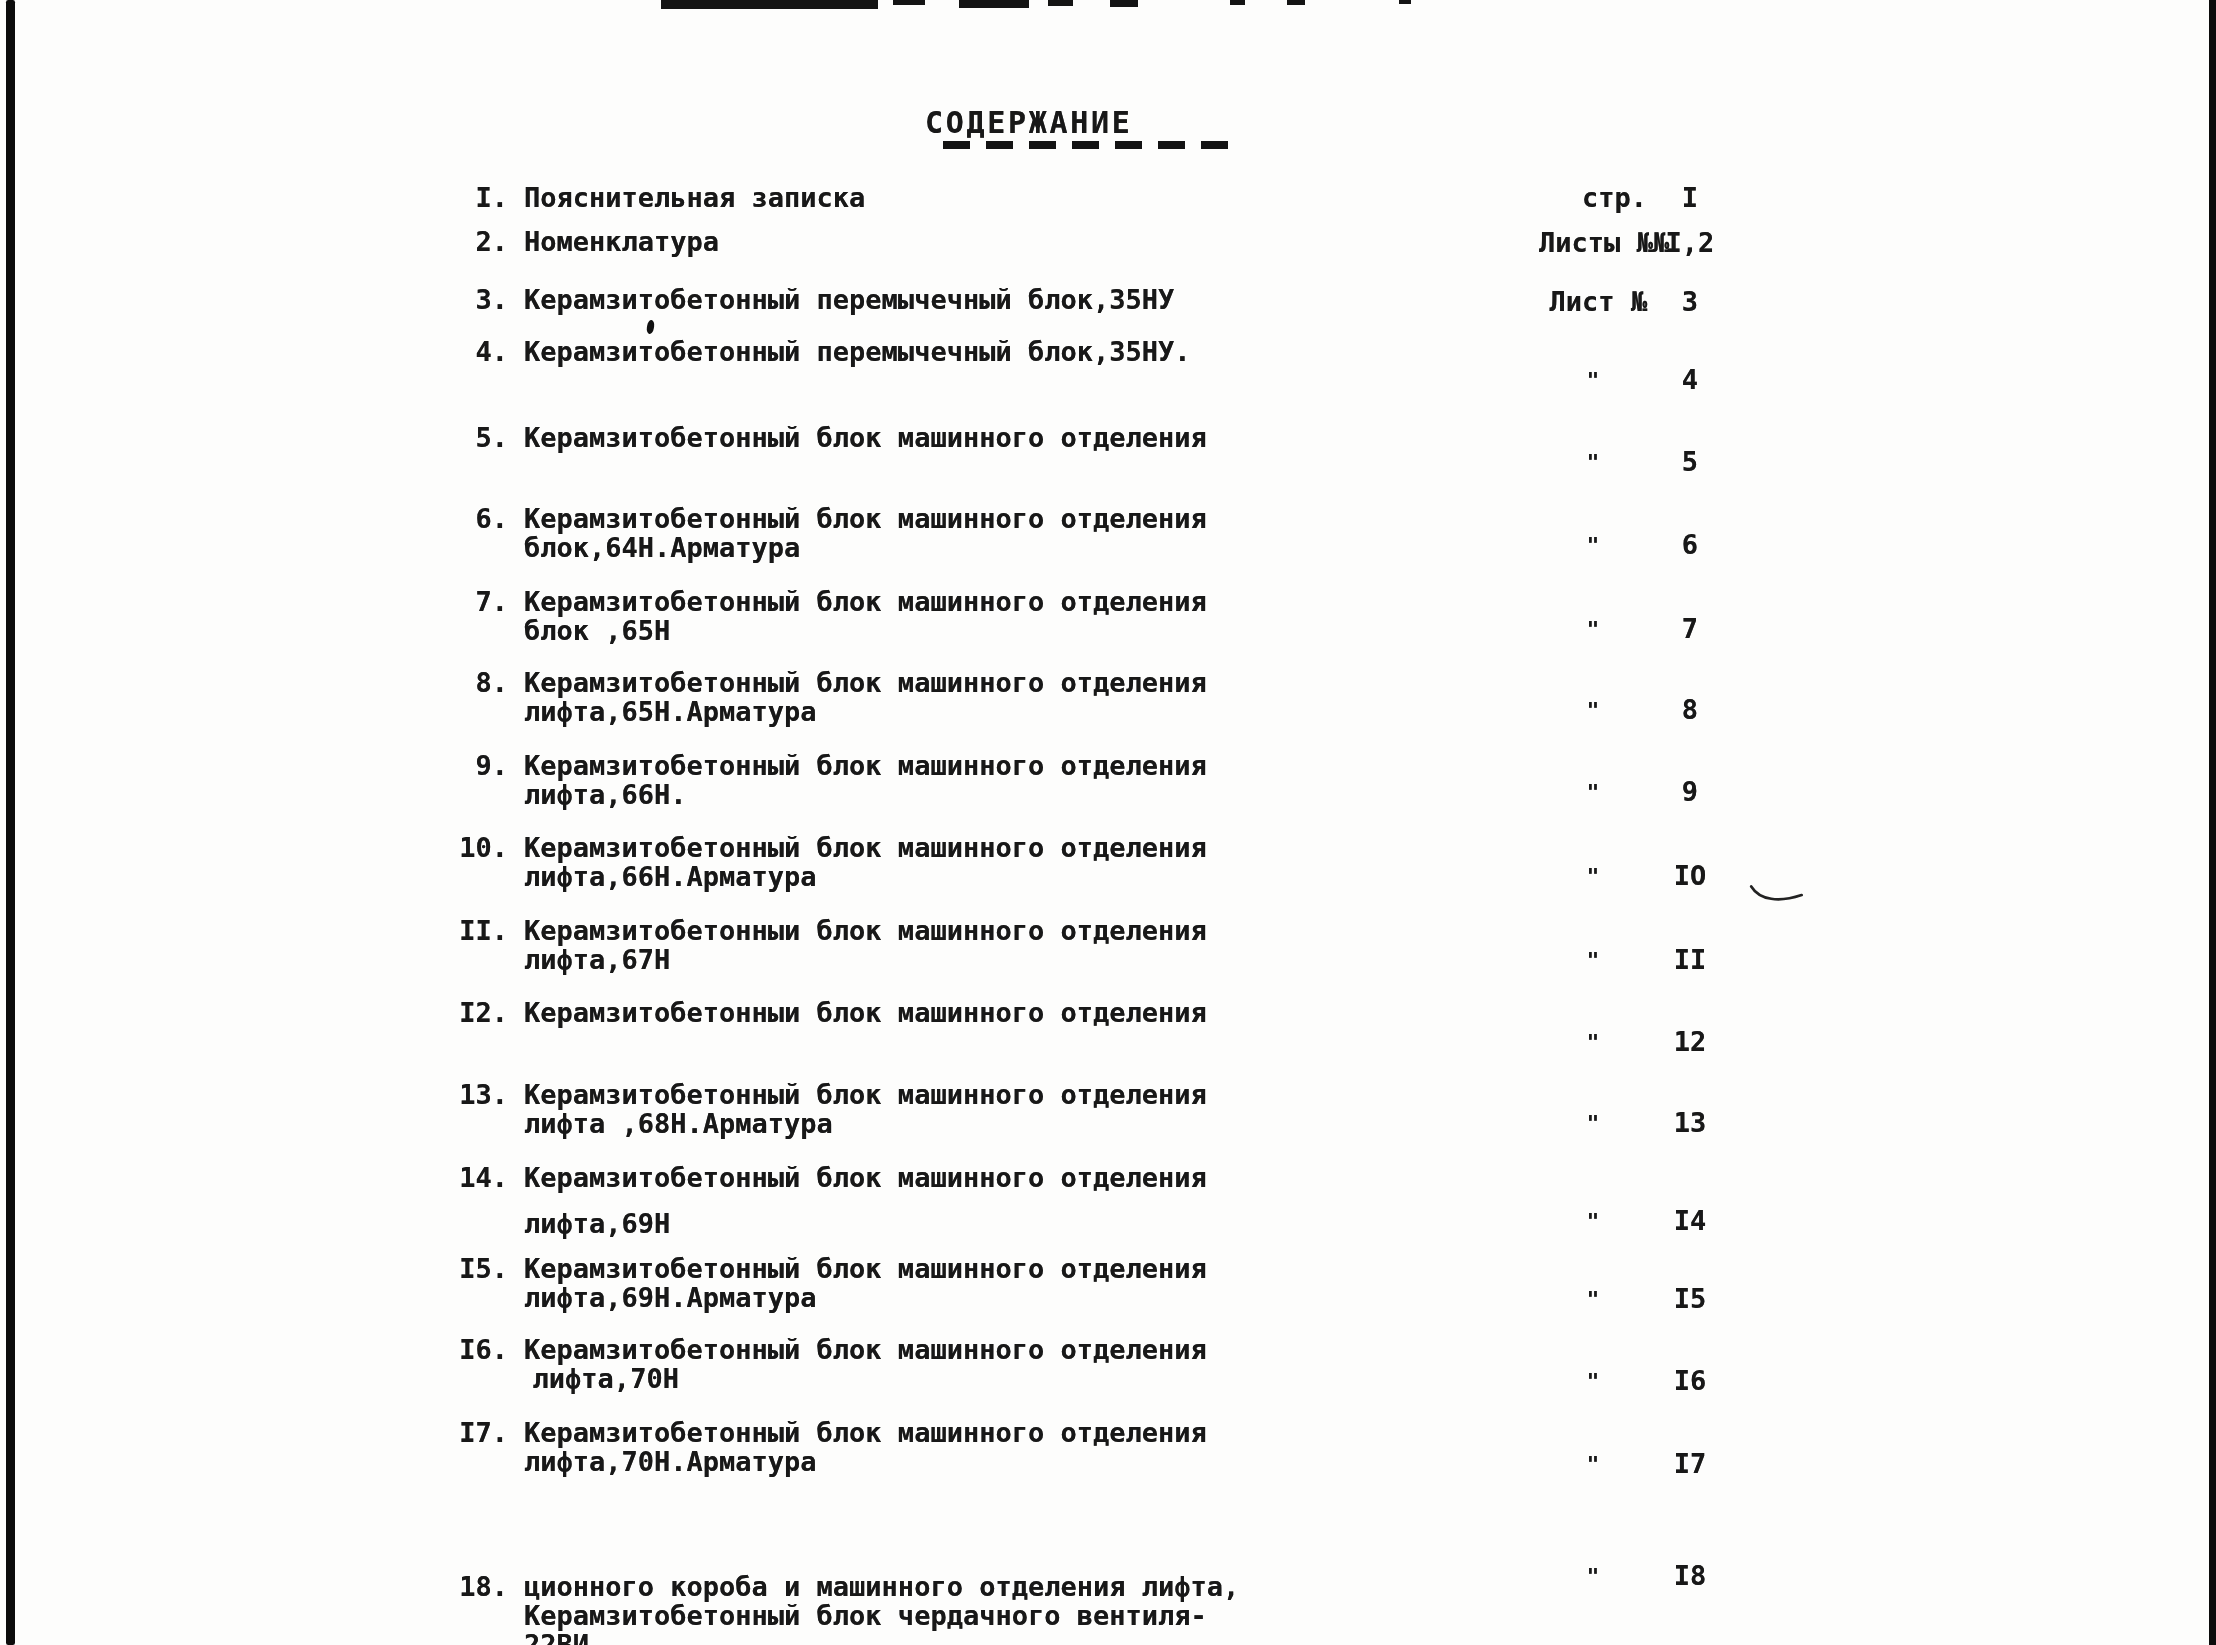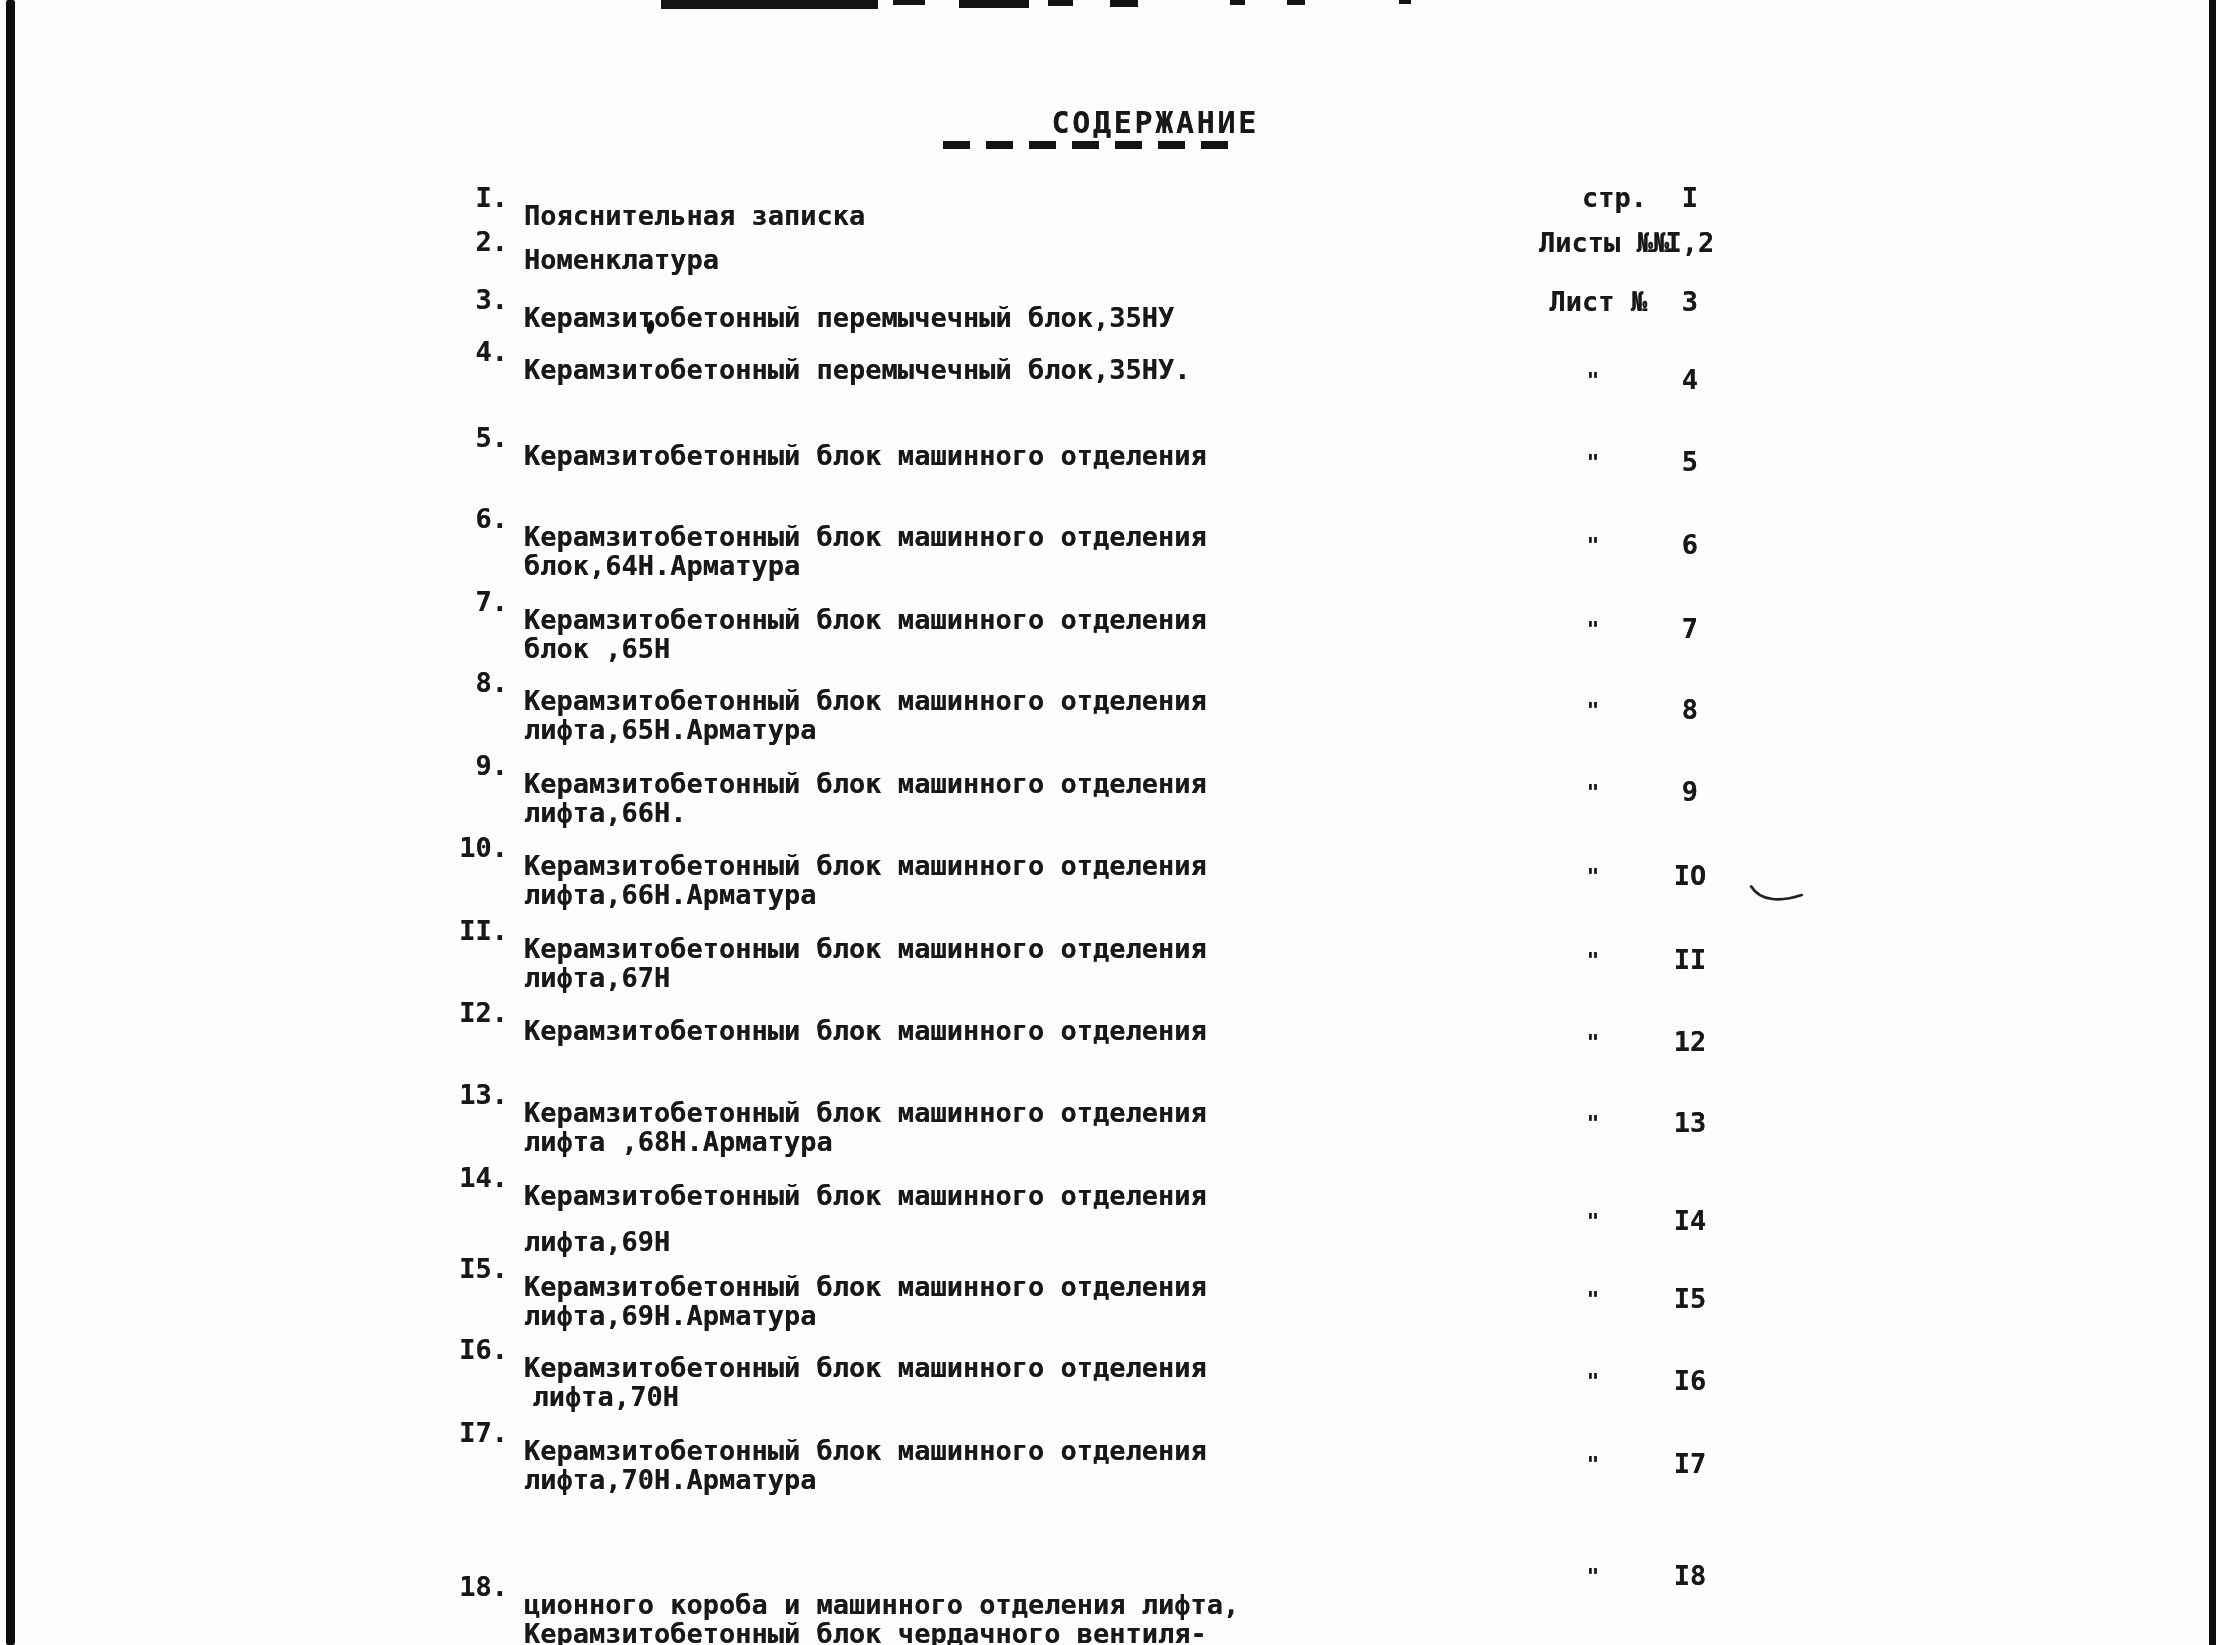--- a/index.html
+++ b/index.html
@@ -14,30 +14,30 @@
     text-shadow:0 0 0.5px rgba(10,10,10,.65);
   }
   
   .edge-left{position:absolute;left:6px;top:0;width:9.1px;height:1645px;background:#0c0c0c;border-radius:2.2px;}
   .edge-right{position:absolute;right:0;top:0;width:7px;height:1645px;background:#0c0c0c;}
   
   .strip{position:absolute;top:0;background:#141414;}
   
   .title{
     position:absolute;left:925px;top:105px;width:334px;
-    text-align:right;font-size:30px;letter-spacing:2.7px;white-space:nowrap;
+    text-align:left;font-size:30px;letter-spacing:2.7px;white-space:nowrap;
   }
   .title-underline{
     position:absolute;left:943px;top:141px;width:297px;height:8px;
     background:repeating-linear-gradient(90deg,#131313 0 27px,transparent 27px 43px);
   }
   
   .row{position:absolute;left:456px;width:861px;display:flex;font-size:27px;line-height:29px;}
   .num{flex:none;width:52px;text-align:right;margin-right:16px;}
-  .lines{flex:1;margin-top:18px;}
+  .lines{flex:1;}
   .line{white-space:nowrap;}
   .indent-big{padding-left:93px;}
   .indent-sm{padding-left:8.6px;}
   .gap-top{margin-top:17px;}
   
   .pageref{position:absolute;left:1539px;width:237px;display:flex;font-size:27px;line-height:29px;}
   .ref-label{flex:none;width:108px;white-space:nowrap;}
   .pageref.named .ref-label{text-align:right;}
   .pageref.ditto .ref-label{text-align:center;font-size:20.5px;padding-top:2.2px;}
   .ref-value{flex:none;width:86px;text-align:center;white-space:nowrap;}

